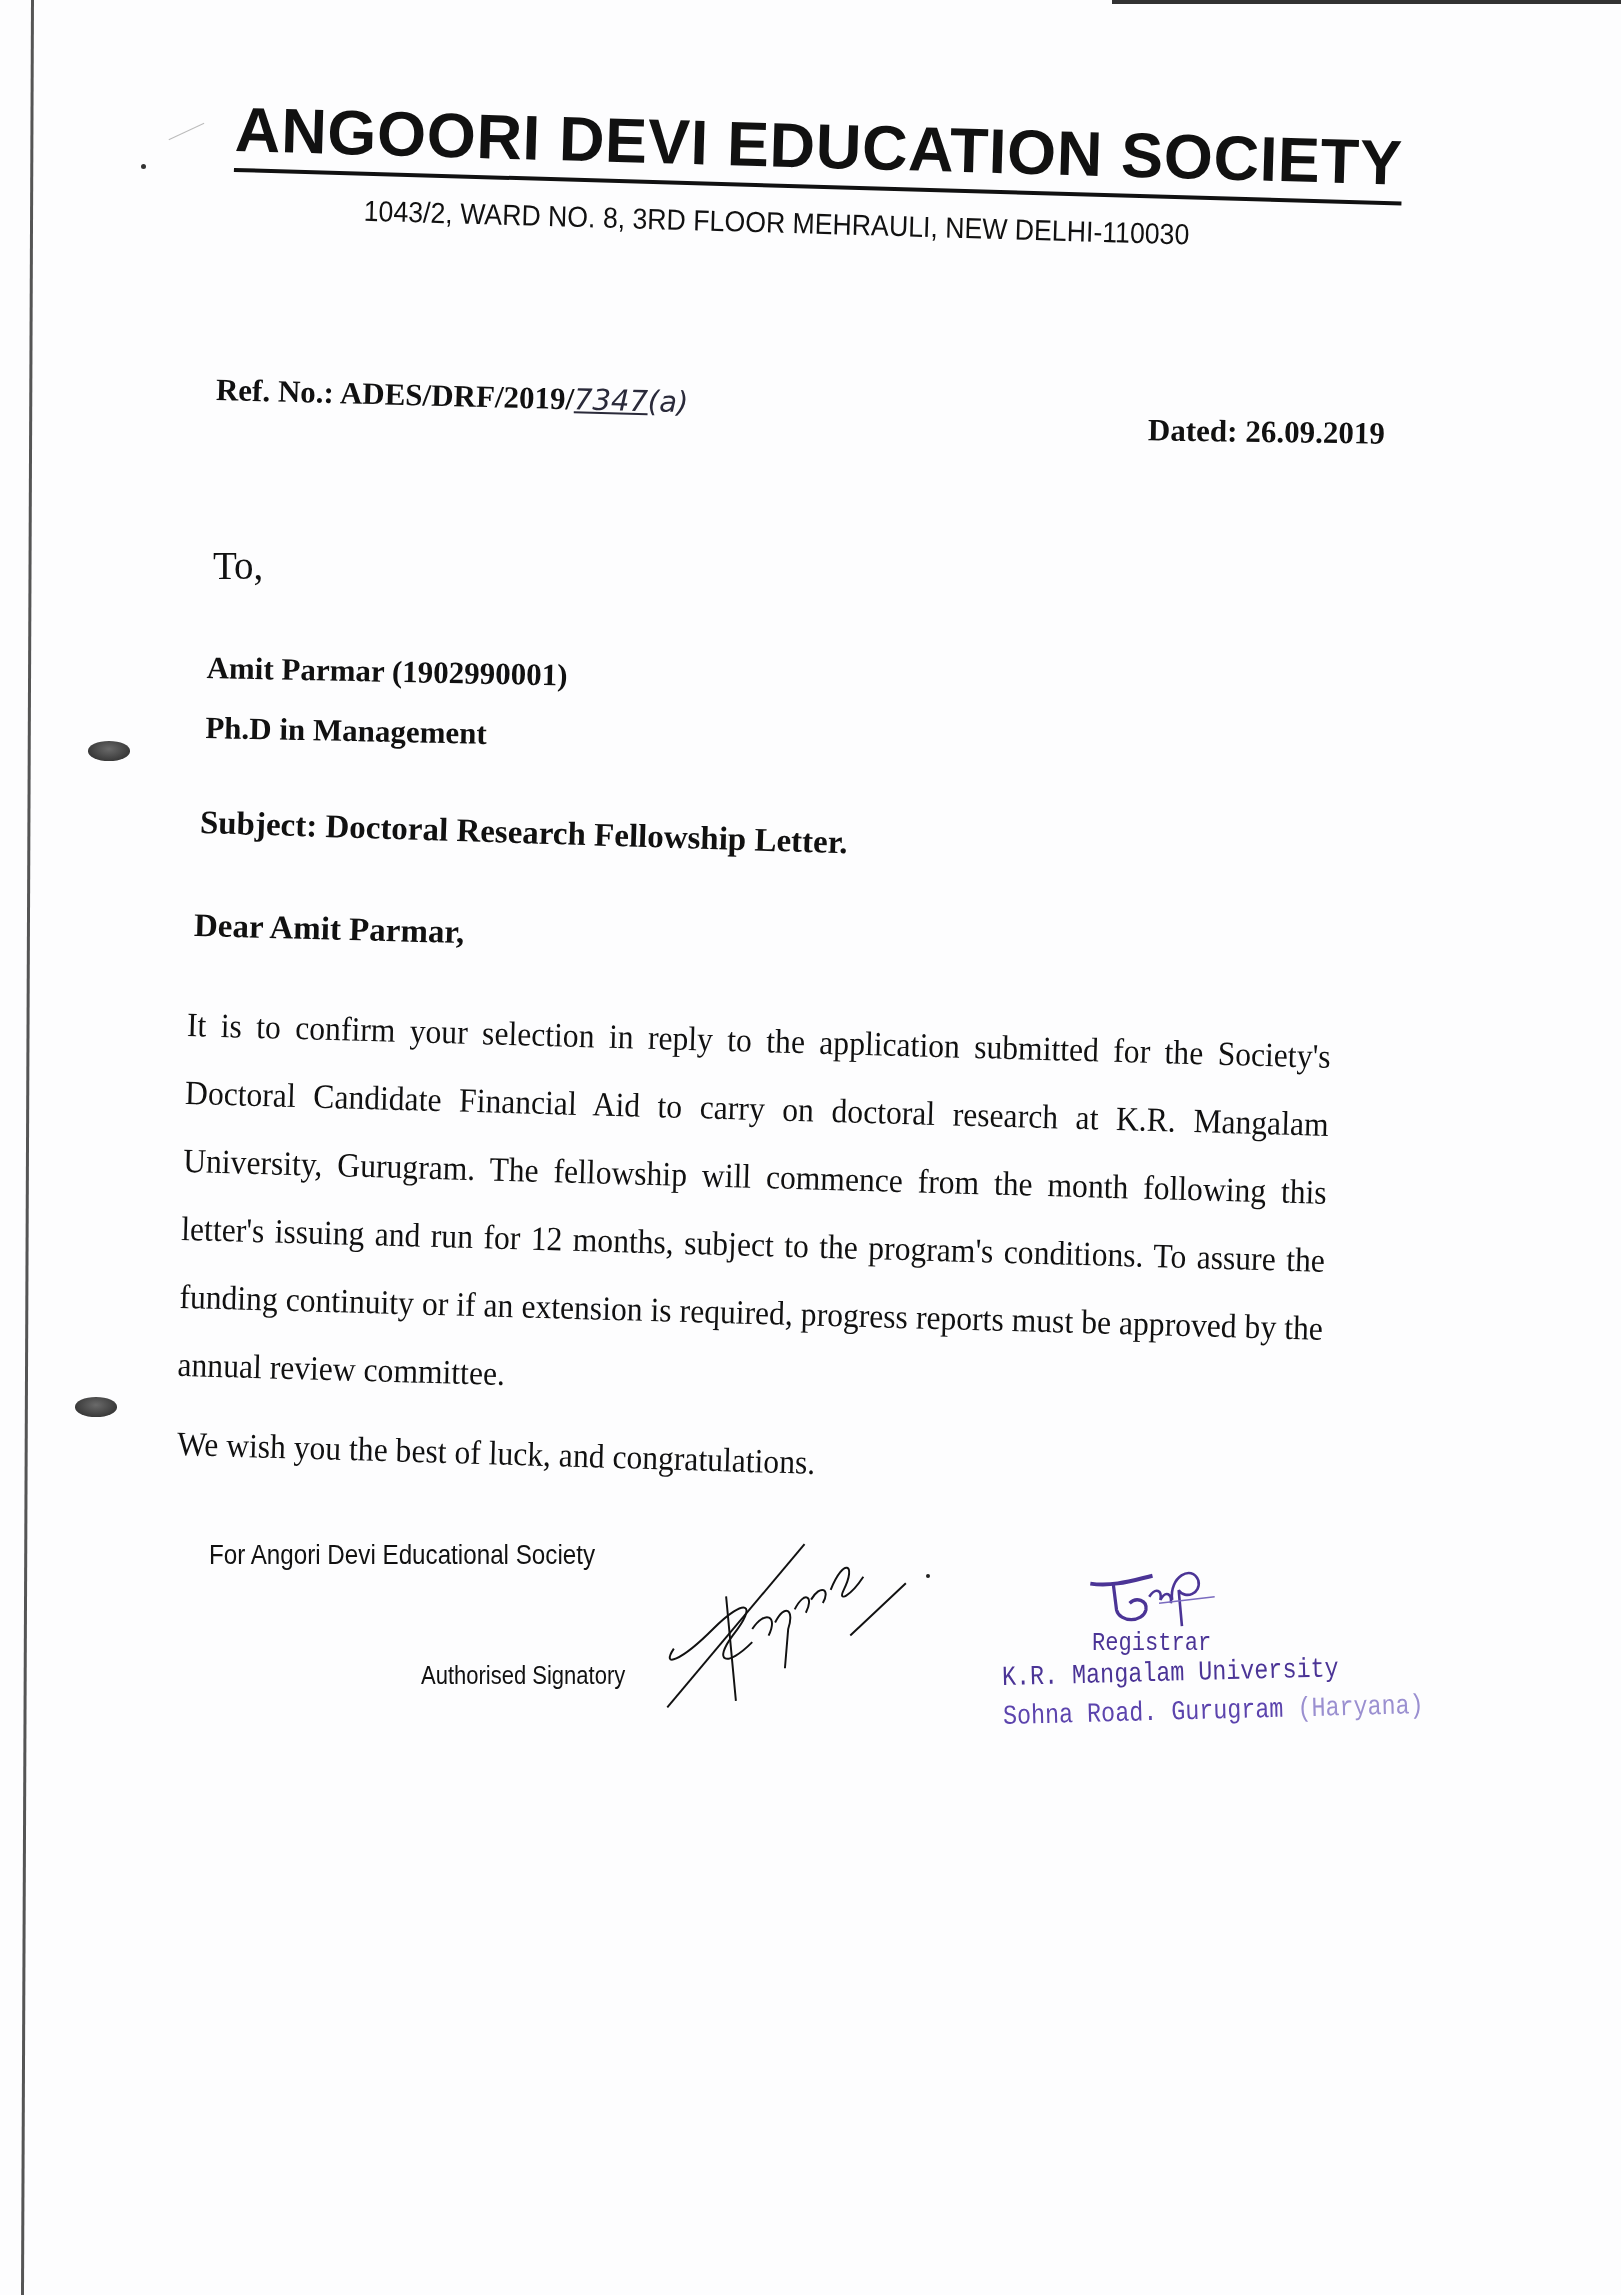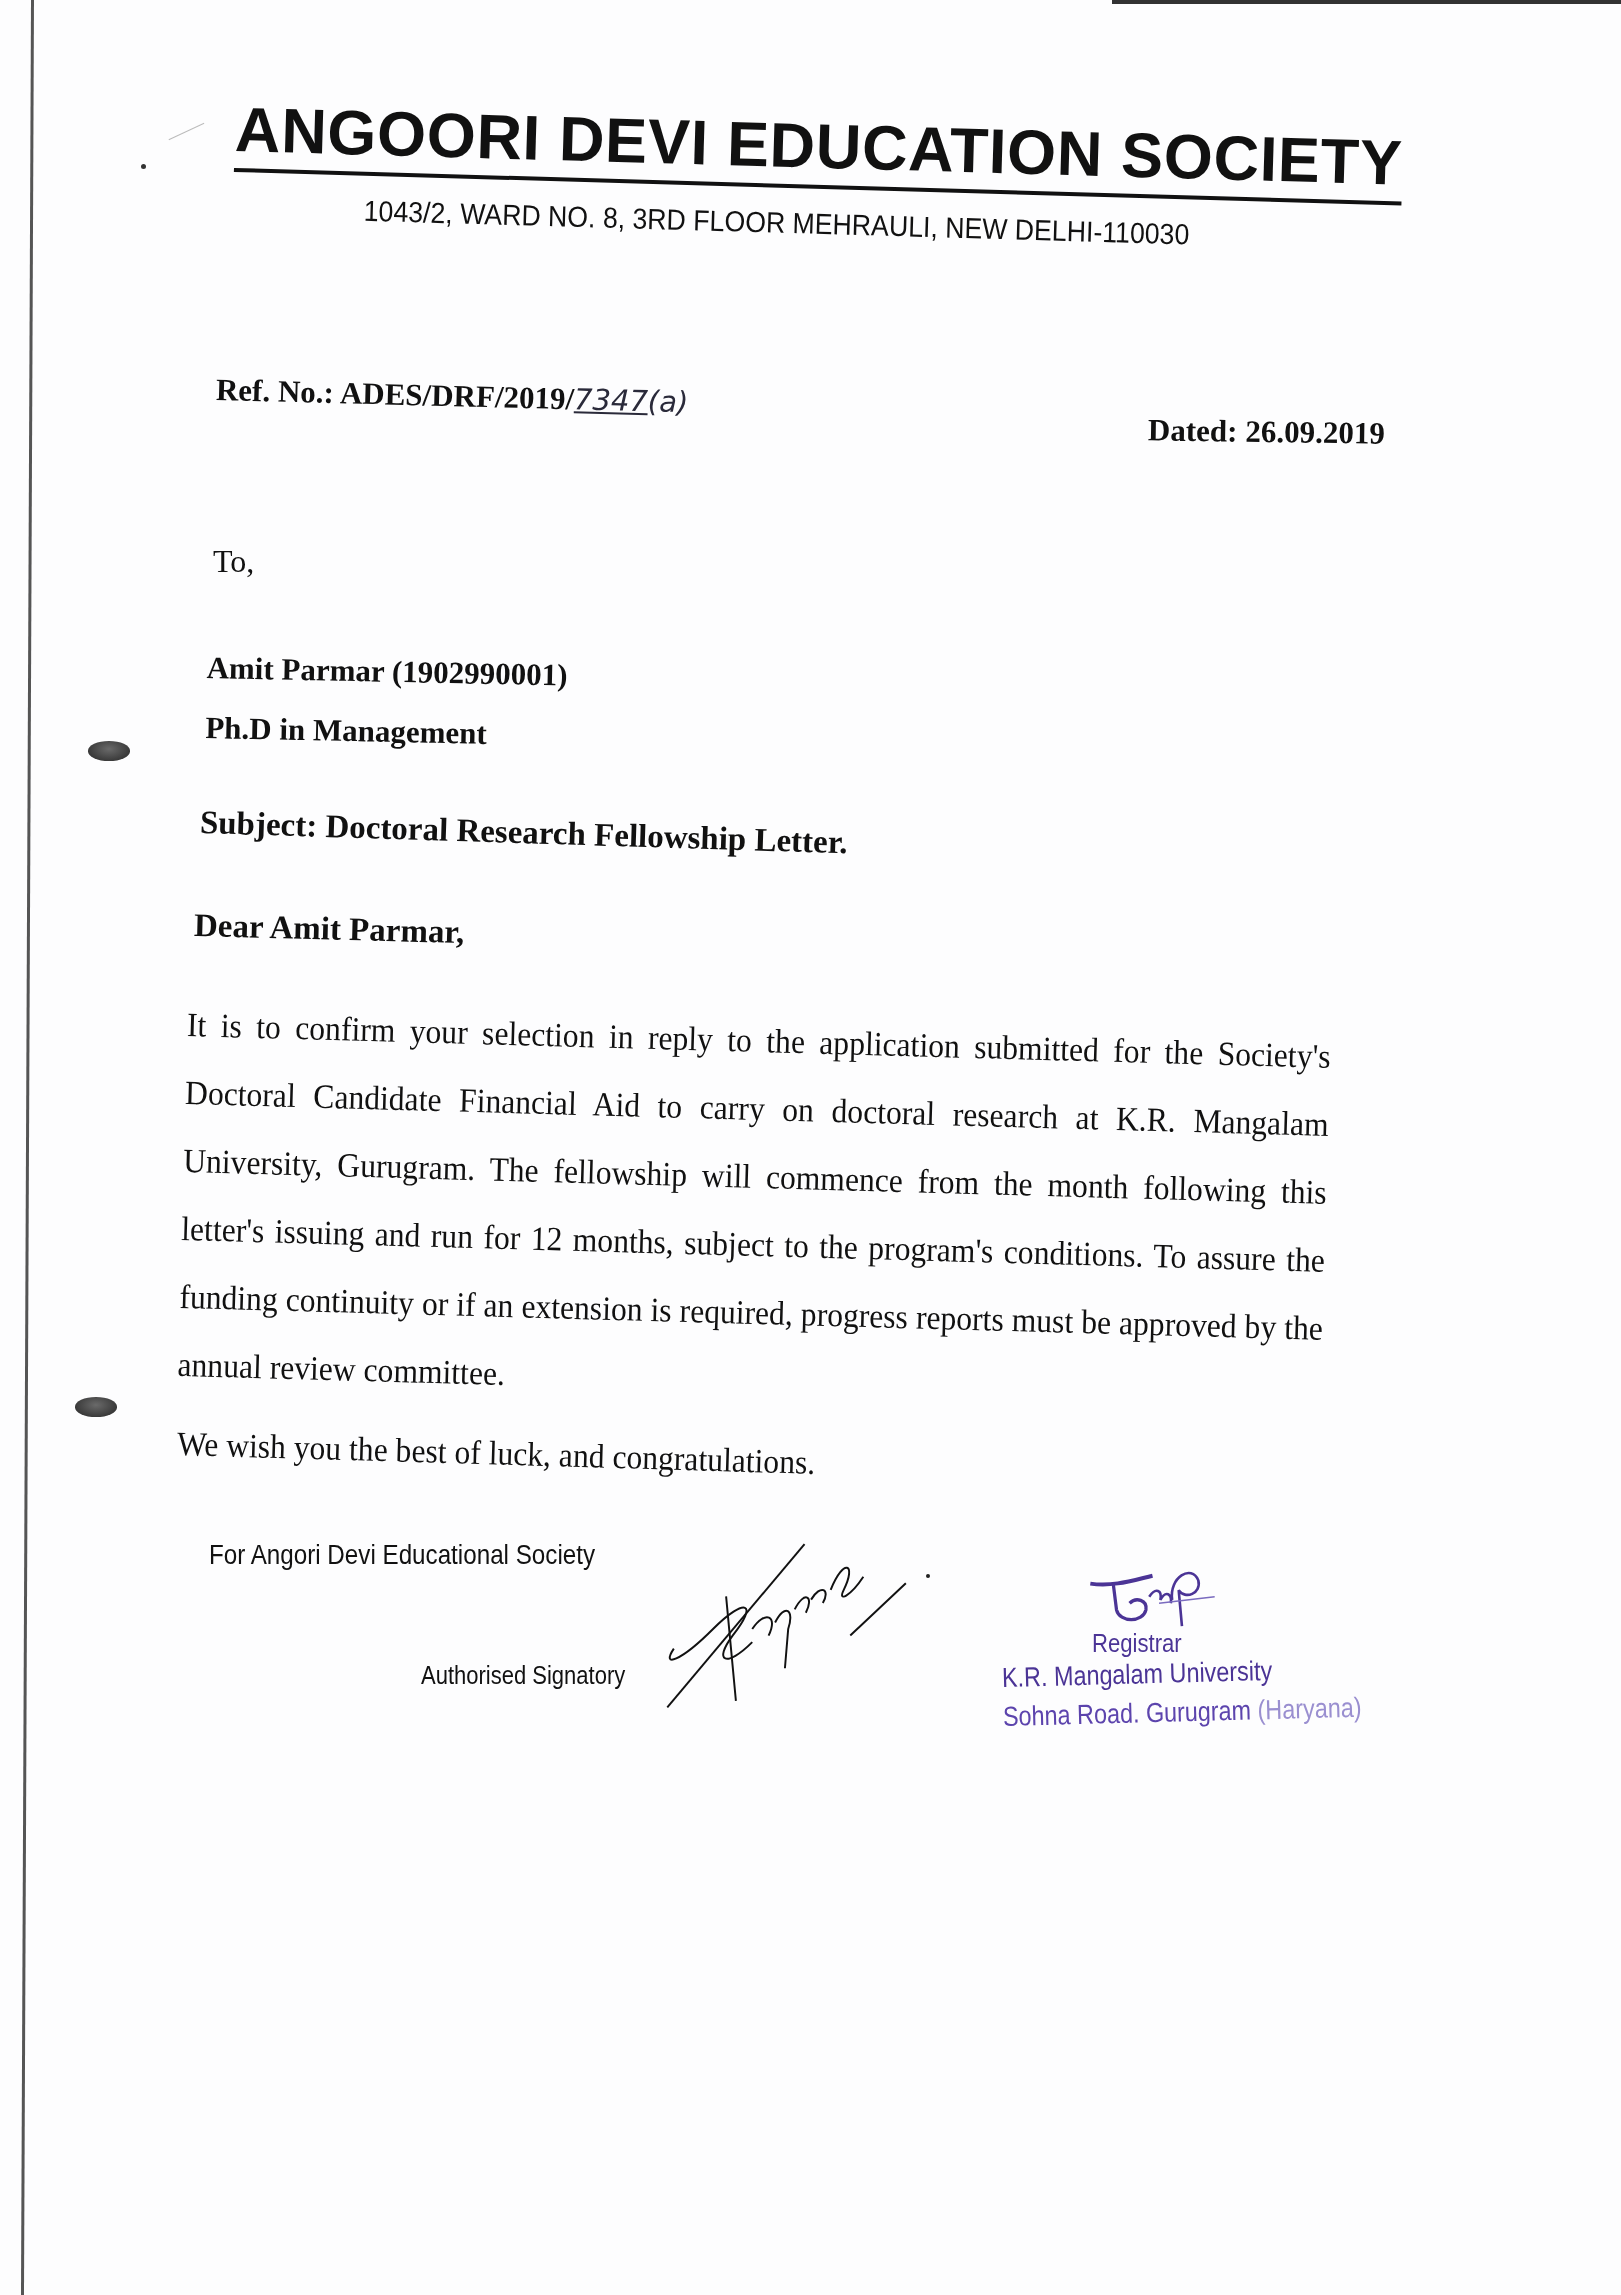--- a/index.html
+++ b/index.html
@@ -119,21 +119,21 @@
       top: 414px;
       font-size: 31px;
       font-weight: bold;
       white-space: nowrap;
       transform: rotate(0.8deg);
     }
     .to-line {
       position: absolute;
       left: 213px;
       top: 543px;
-      font-size: 32px;
+      font-size: 39px;
       font-family: Liberation Serif, serif;
     }
     .recipient {
       position: absolute;
       left: 206px;
       top: 638px;
       font-size: 31px;
       font-weight: bold;
       transform: rotate(1.2deg);
       transform-origin: left;
@@ -217,21 +217,21 @@
       border-radius: 50%;
       background: #222;
     }
     .stamp {
       position: absolute;
       left: 995px;
       top: 1564px;
       width: 458px;
       height: 196px;
       color: #5a3fa8;
-      font-family: Liberation Sans, sans-serif;
+      font-family: Liberation Mono, monospace;
     }
     .stamp-signature {
       position: absolute;
       left: 92px;
       top: 0;
       width: 131px;
       height: 72px;
     }
     .stamp-role {
       position: absolute;

